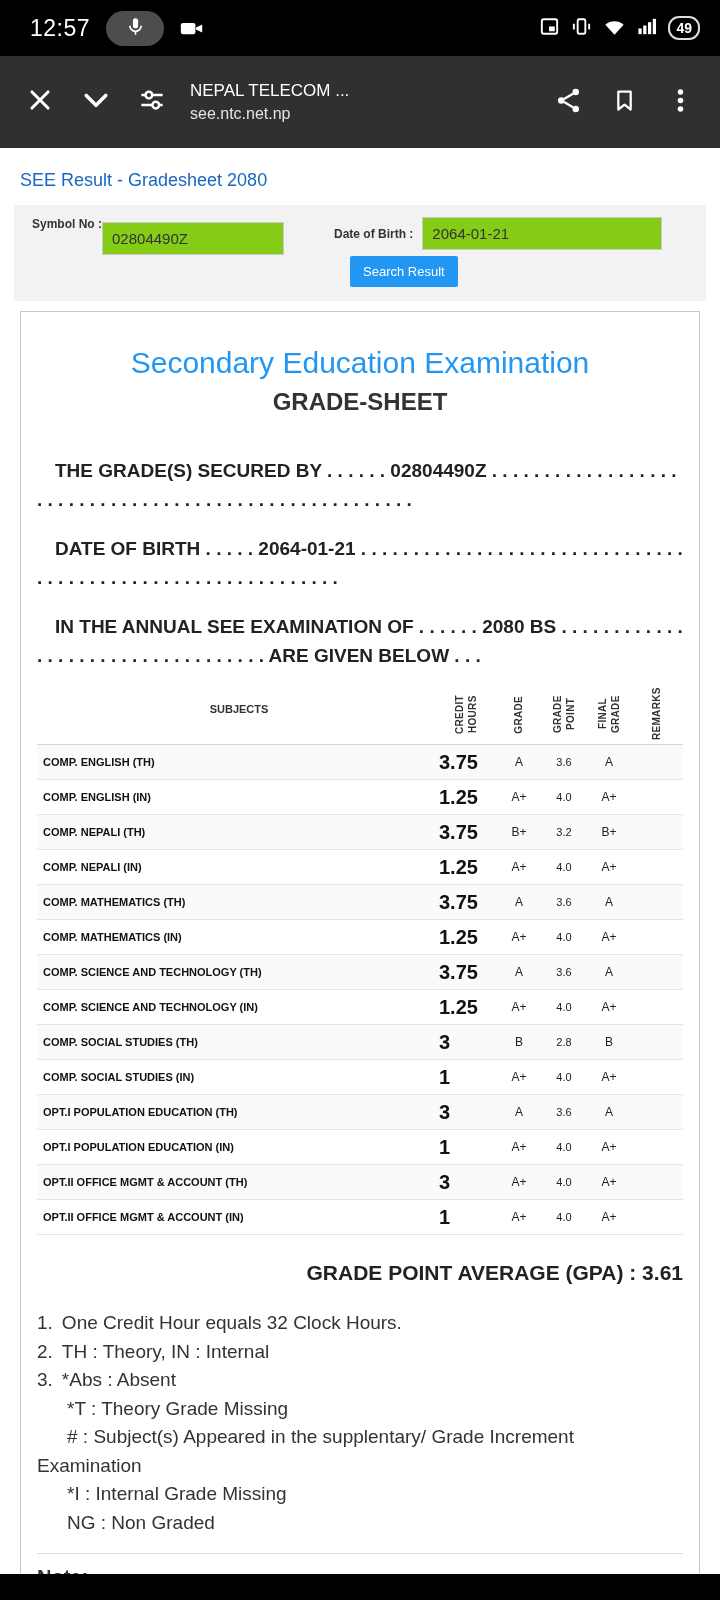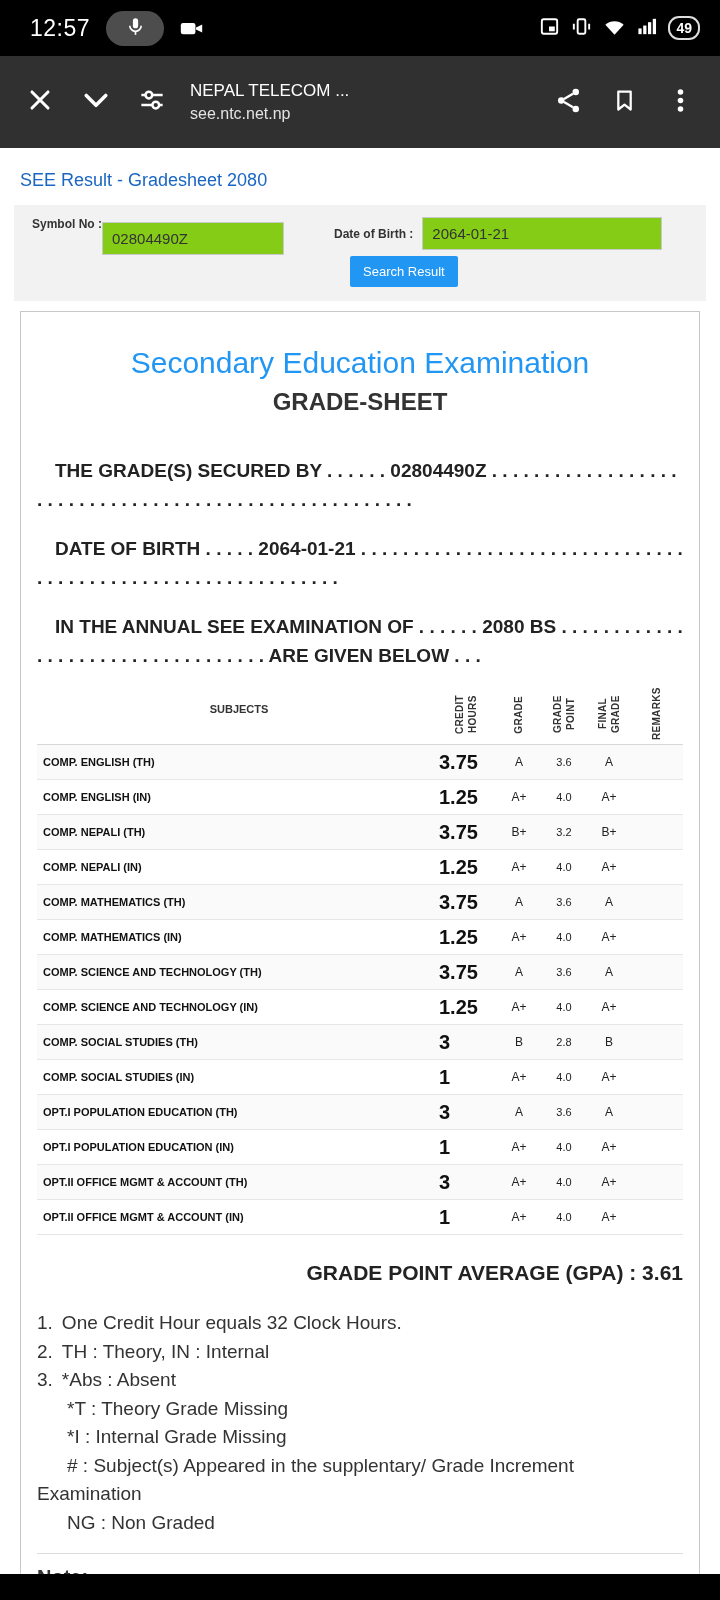--- a/index.html
+++ b/index.html
@@ -335,22 +335,22 @@
         </tbody>
     </table>
 
     <div class="gpa-line">GRADE POINT AVERAGE (GPA) : 3.61</div>
 
     <div class="notes">
         <div class="note-line"><span class="note-num">1.</span>One Credit Hour equals 32 Clock Hours.</div>
         <div class="note-line"><span class="note-num">2.</span>TH : Theory, IN : Internal</div>
         <div class="note-line"><span class="note-num">3.</span>*Abs : Absent</div>
         <div class="note-line indent">*T : Theory Grade Missing</div>
+        <div class="note-line indent"># : Subject(s) Appeared in the supplentary/ Grade Increment Examination</div>
         <div class="note-line indent">*I : Internal Grade Missing</div>
-        <div class="note-line indent"># : Subject(s) Appeared in the supplentary/ Grade Increment Examination</div>
         <div class="note-line indent">NG : Non Graded</div>
       </div>
 
     <div class="note-foot">
       <div class="note-label">Note:</div>
       <div class="note-text">This Sheet is for general idea of grade(s) you secured. This is not for</div>
     </div>
   </div>
 
 </div>

